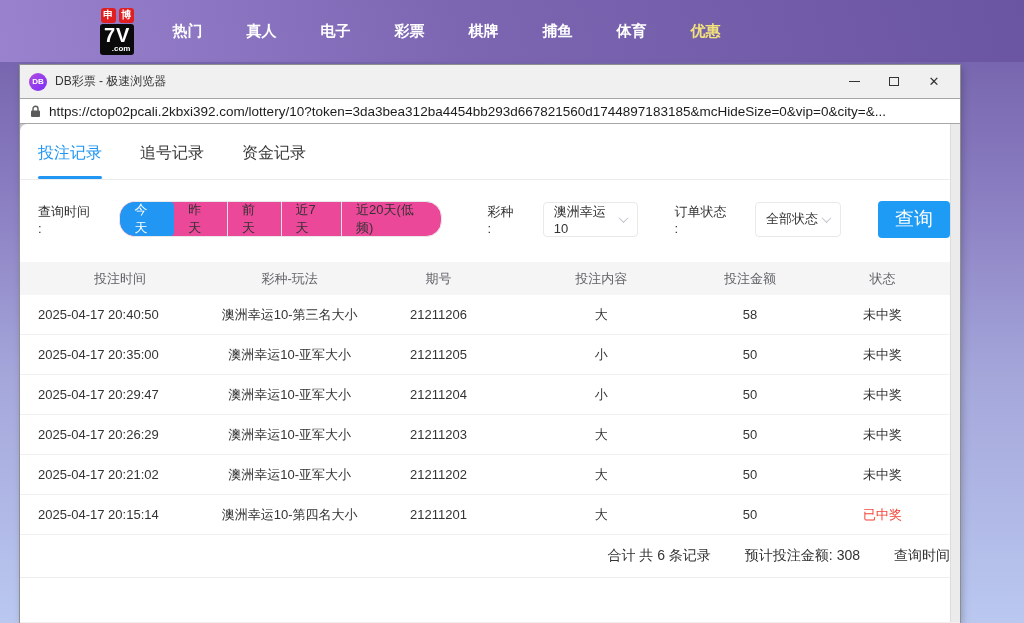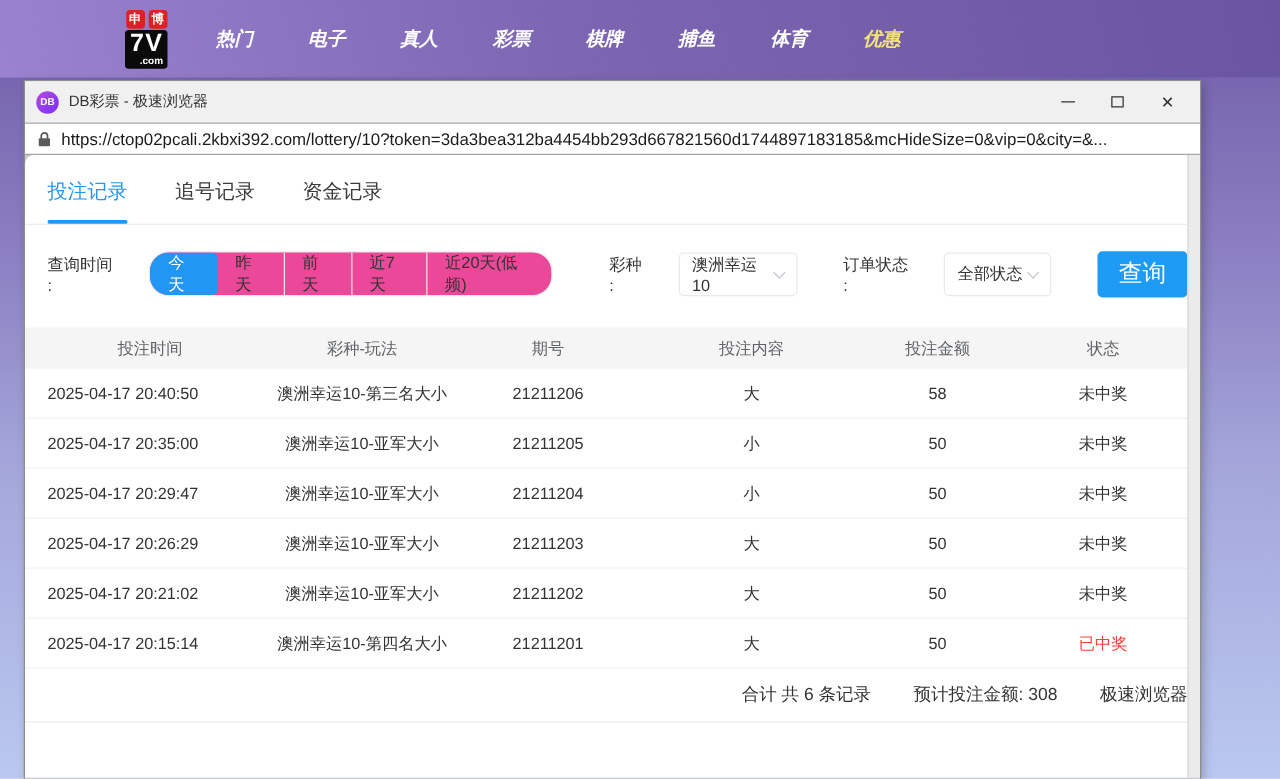--- a/index.html
+++ b/index.html
@@ -13,21 +13,21 @@
     background:linear-gradient(75deg,#9a82cf 0%,#7c66b2 45%,#6a55a2 100%);
     display:flex; align-items:center; }
   .logo { margin-left:100px; display:flex; flex-direction:column; align-items:center; }
   .logo-badges { display:flex; gap:3px; margin-bottom:1px; }
   .logo-badge { width:15px; height:15px; background:#e02020; border-radius:3px;
     color:#fff; font-size:10px; font-weight:bold; display:flex; align-items:center; justify-content:center; }
   .logo-black { background:#0a0a0a; border-radius:3px; padding:1px 4px 2px; text-align:right; }
   .logo-main { color:#fff; font-size:20px; font-weight:900; letter-spacing:1px; line-height:20px; }
   .logo-sub  { color:#fff; font-size:8px; font-weight:bold; line-height:8px; }
   .nav { display:flex; margin-left:16px; }
-  .nav-item { color:#fff; font-size:15px; font-weight:bold; padding:10px 22px; cursor:pointer;font-style:italic; }
+  .nav-item { color:#fff; font-size:15px; font-weight:bold; padding:10px 22px; cursor:pointer; }
   .nav-item.hl { color:#f3e37a; }
 
   
   .window { position:absolute; left:20px; top:65px; width:940px; height:558px;
     background:#f0f0f0; box-shadow:0 0 0 1px #8e8e8e, 2px 3px 8px rgba(0,0,0,.25); }
   .titlebar { height:33px; background:#f0f0f0; display:flex; align-items:center; padding-left:9px; }
   .app-icon { width:18px; height:18px; border-radius:50%;
     background:linear-gradient(135deg,#b14ce0 0%,#7b2ff7 100%);
     color:#fff; font-size:8px; font-weight:bold; display:flex; align-items:center; justify-content:center; }
   .win-title { margin-left:8px; font-size:12px; color:#333; }
@@ -94,22 +94,22 @@
       <span class="logo-badge">申</span>
       <span class="logo-badge">博</span>
     </div>
     <div class="logo-black">
       <div class="logo-main">7V</div>
       <div class="logo-sub">.com</div>
     </div>
   </div>
   <div class="nav">
     <span class="nav-item">热门</span>
+    <span class="nav-item">真人</span>
     <span class="nav-item">电子</span>
-    <span class="nav-item">真人</span>
     <span class="nav-item">彩票</span>
     <span class="nav-item">棋牌</span>
     <span class="nav-item">捕鱼</span>
     <span class="nav-item">体育</span>
     <span class="nav-item hl">优惠</span>
   </div>
 </div>
 
 <div class="window">
 
@@ -228,21 +228,21 @@
           <span class="c c2">澳洲幸运10-第四名大小</span>
           <span class="c c3">21211201</span>
           <span class="c c4">大</span>
           <span class="c c5">50</span>
           <span class="c c6 won">已中奖</span>
         </div>
 
         <div class="summary">
           <span>合计 共 6 条记录</span>
           <span>预计投注金额: 308</span>
-          <span>极速浏览器</span>
+          <span>查询时间</span>
         </div>
       </div>
 
     </div>
     <div class="scrollbar"></div>
   </div>
 
 </div>
 
 </body></html>

